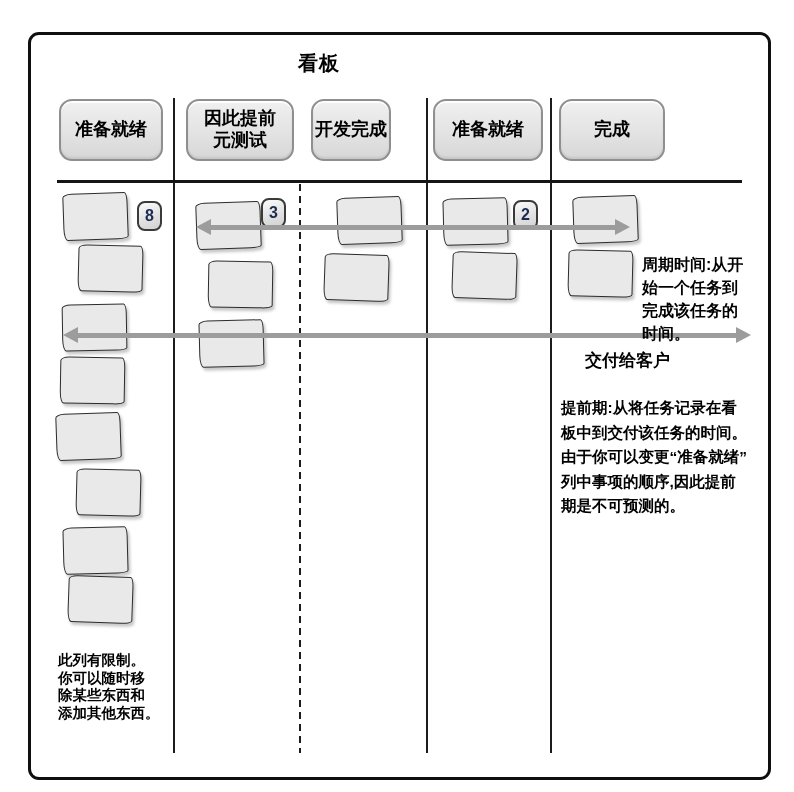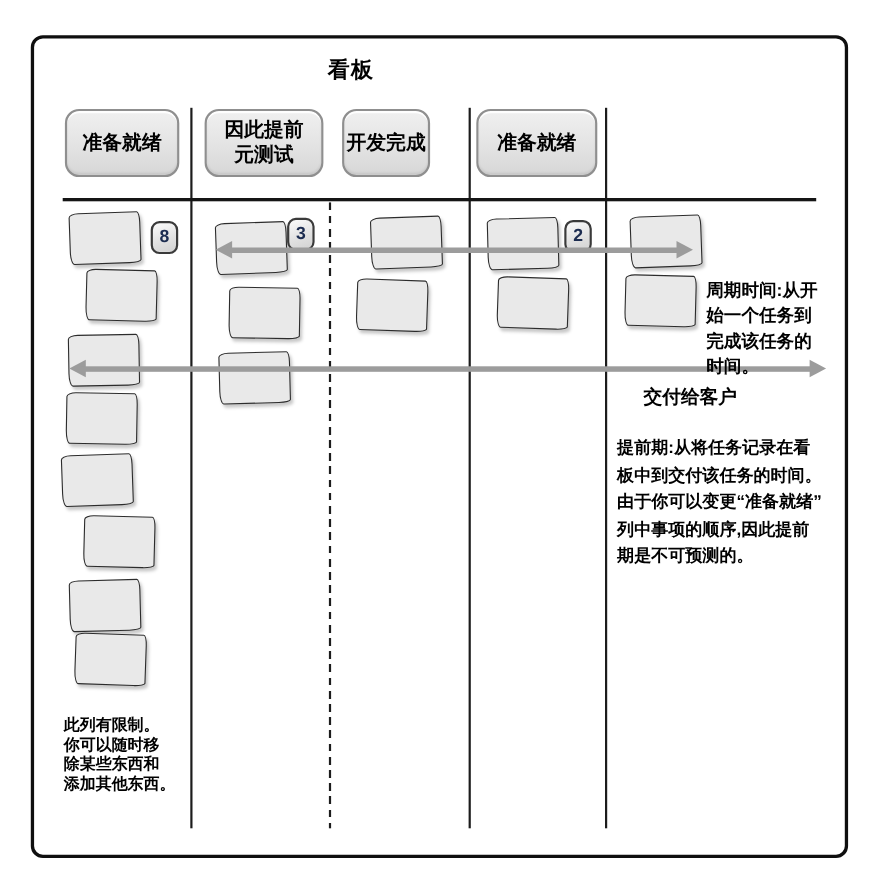--- a/index.html
+++ b/index.html
@@ -64,20 +64,21 @@
   <div class="vline dashed" style="left:299px;"></div>
   <div class="vline" style="left:426px;"></div>
   <div class="vline" style="left:550px;"></div>
   <div class="hsep"></div>
 
   <div class="colhead" style="left:59px;width:104px;">准备就绪</div>
   <div class="colhead" style="left:186px;width:108px;">因此提前
 元测试</div>
   <div class="colhead" style="left:311px;width:80px;">开发完成</div>
   <div class="colhead" style="left:433px;width:110px;">准备就绪</div>
+  <div class="colhead" style="left:559px;width:106px;">完成</div>
 
   <div id="cards">
       <div class="card" style="left: 63px; top: 193px; transform: rotate(-2deg);"></div>
       <div class="card" style="left: 78px; top: 245px; transform: rotate(1.5deg);"></div>
       <div class="card" style="left: 62px; top: 304px; transform: rotate(-1deg);"></div>
       <div class="card" style="left: 60px; top: 357px; transform: rotate(1deg);"></div>
       <div class="card" style="left: 56px; top: 413px; transform: rotate(-2deg);"></div>
       <div class="card" style="left: 76px; top: 469px; transform: rotate(1.5deg);"></div>
       <div class="card" style="left: 63px; top: 527px; transform: rotate(-1.5deg);"></div>
       <div class="card" style="left: 68px; top: 576px; transform: rotate(2deg);"></div>

